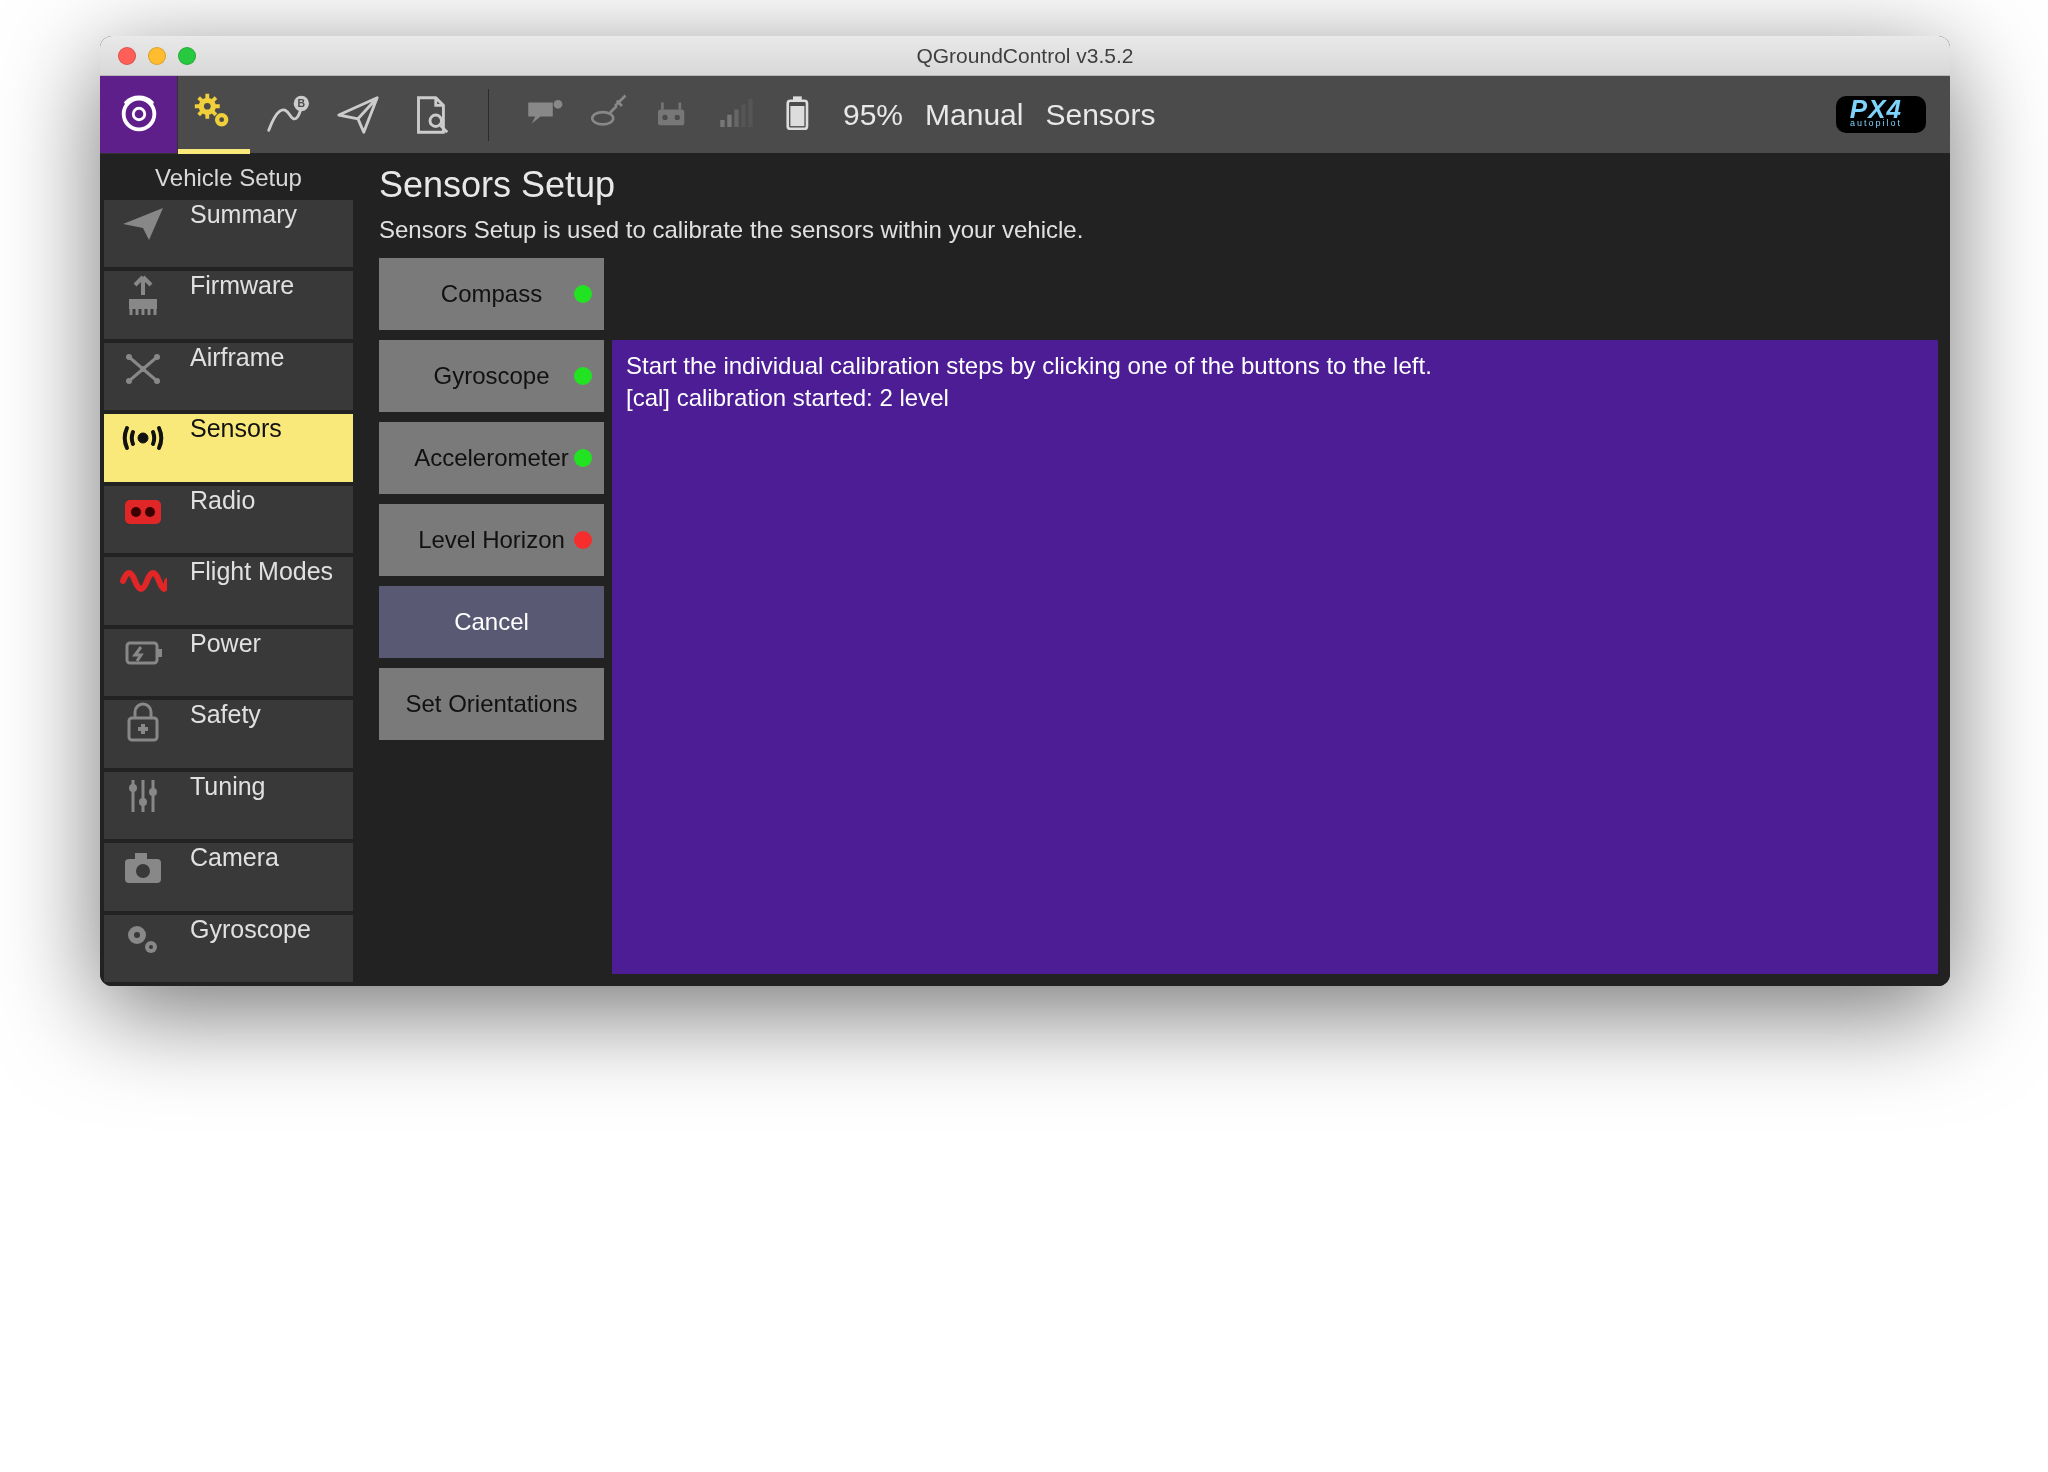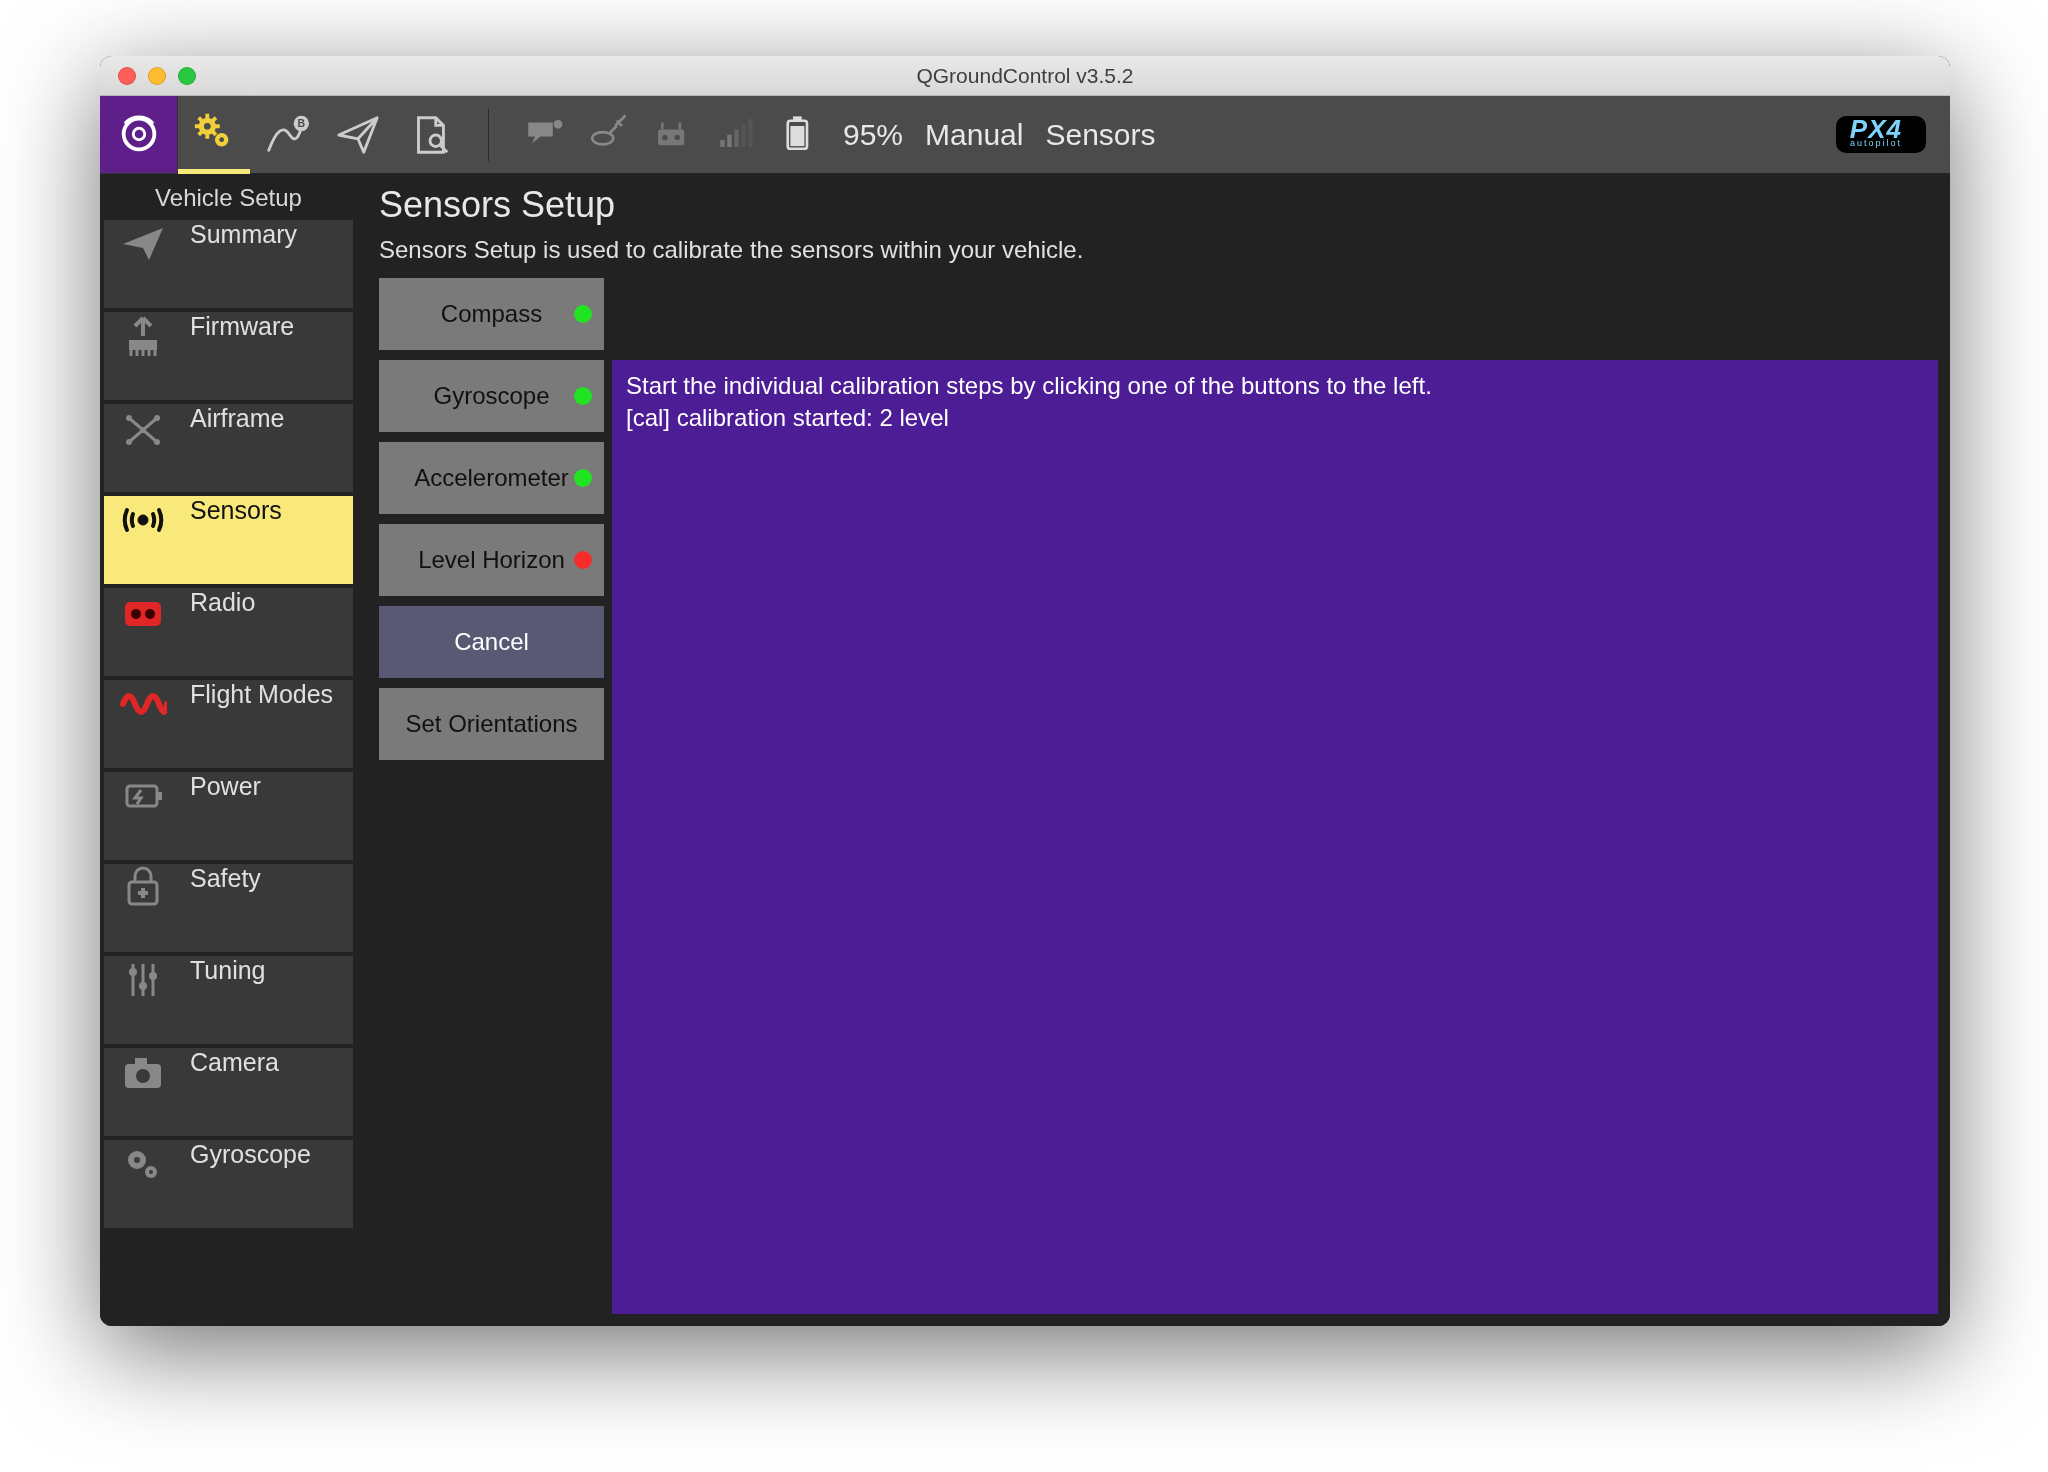--- a/index.html
+++ b/index.html
@@ -3,22 +3,22 @@
 <meta charset="utf-8">
 <style>
   * { box-sizing: border-box; margin: 0; padding: 0; }
   html, body {
     width: 2048px; height: 1472px;
     background: #fff;
     font-family: "Segoe UI", "Helvetica Neue", Arial, sans-serif;
     -webkit-font-smoothing: antialiased;
   }
   .shadow-wrap {
-    position: absolute; left: 100px; top: 56px;
-    width: 1850px; height: 1270px;
+    position: absolute; left: 100px; top: 36px;
+    width: 1850px; height: 950px;
     filter: drop-shadow(0 25px 50px rgba(0,0,0,.55));
   }
   .window {
     width: 100%; height: 100%;
     border-radius: 12px; overflow: hidden;
     display: flex; flex-direction: column;
     background: #222;
   }
   .titlebar {
     height: 40px; background: linear-gradient(#e9e9e9,#d8d8d8);

